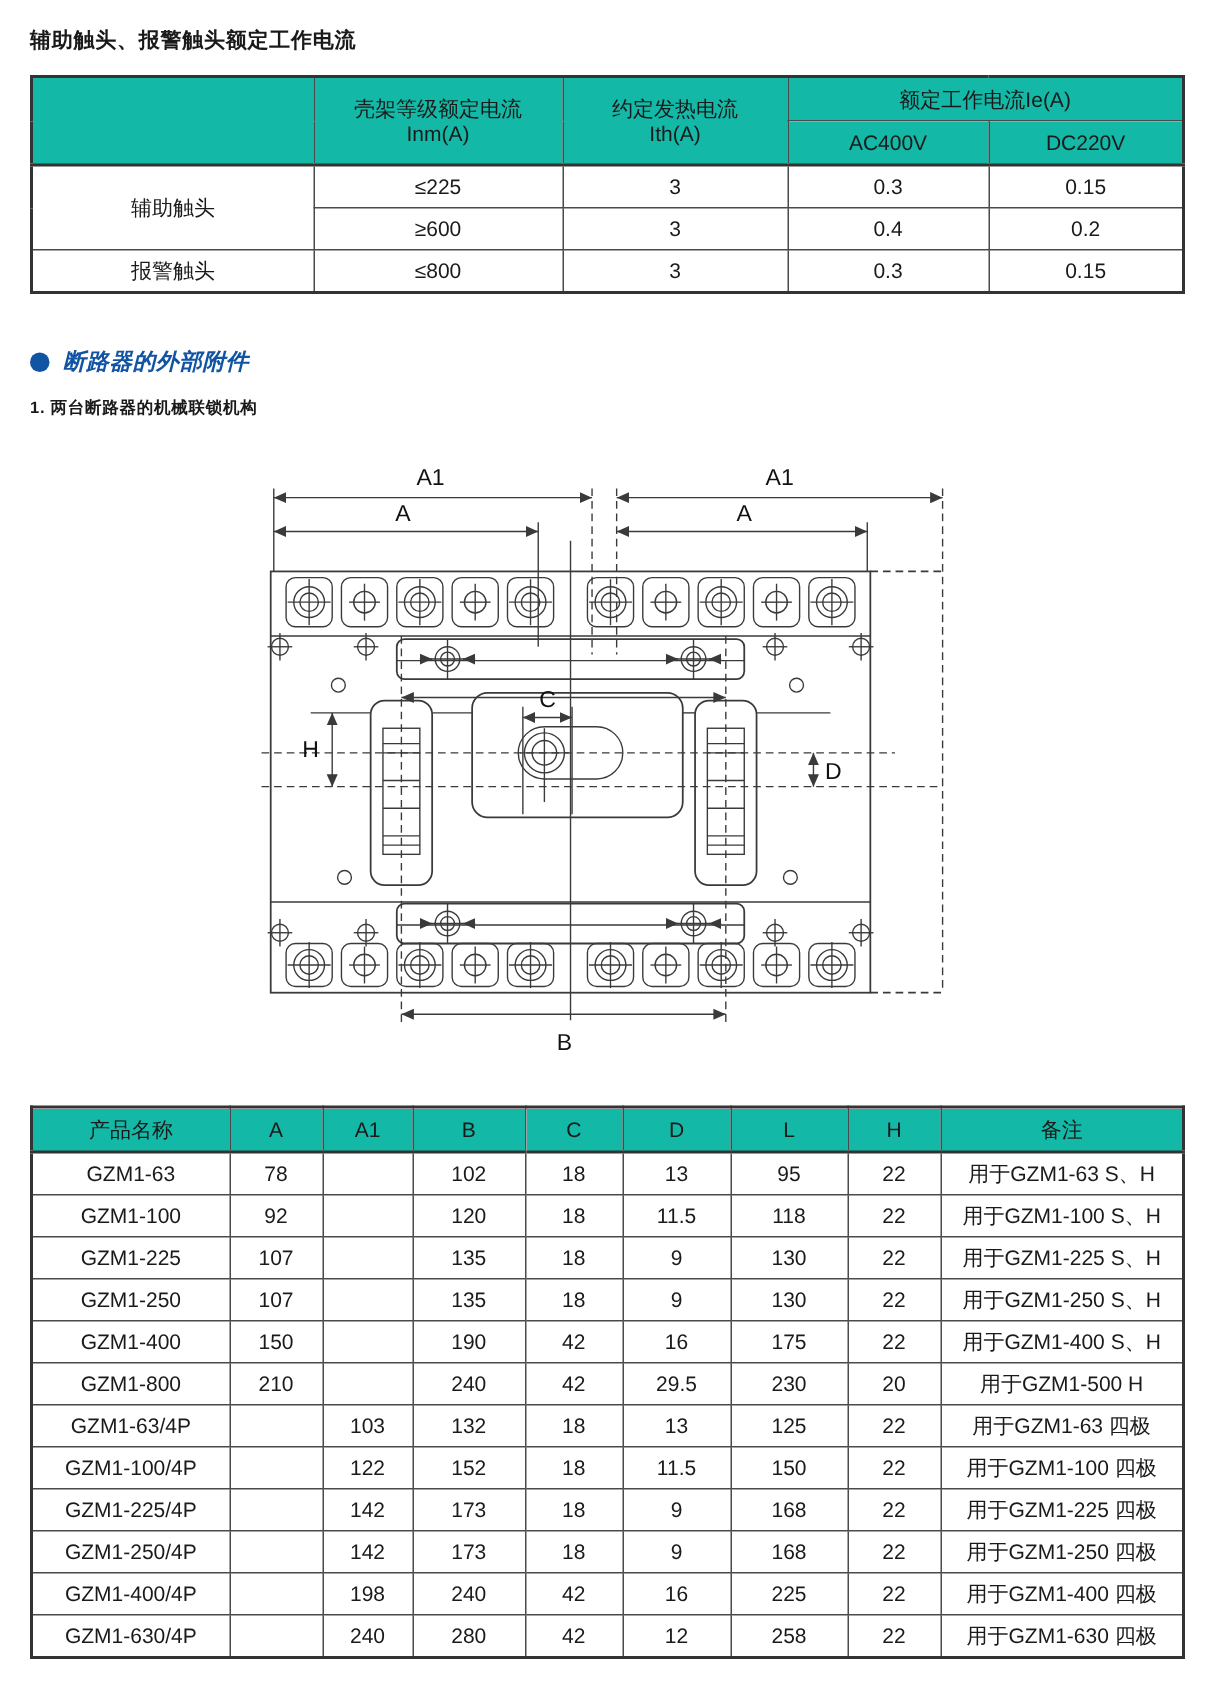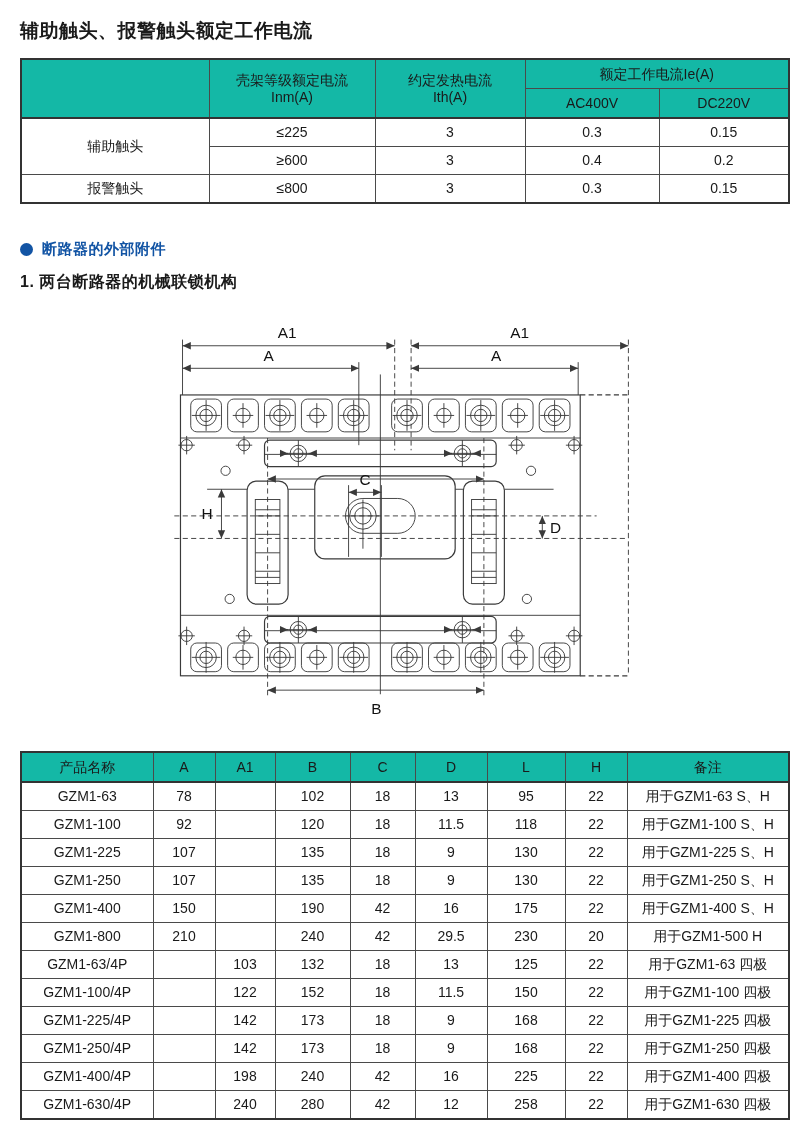--- a/index.html
+++ b/index.html
@@ -3,41 +3,41 @@
 <meta charset="utf-8">
 <style>
   html,body { margin:0; padding:0; background:#ffffff; }
   body {
     width:806px; height:1130px; overflow:hidden;
     font-family:"Liberation Sans","DejaVu Sans",sans-serif;
     color:#1a1a1a;
   }
   .page { padding:14px 18px 0 20px; }
 
-  .doc-title { font-size:19px; font-weight:bold; margin:4px 0 14px 0; letter-spacing:0.5px; }
+  .doc-title { font-size:14px; font-weight:bold; margin:4px 0 14px 0; letter-spacing:0.5px; }
 
   table { border-collapse:collapse; table-layout:fixed; width:768px; }
   .tbl { border:2px solid #333; }
   .tbl th, .tbl td {
     border:1px solid #4a4a4a;
     font-size:14px; font-weight:normal;
     text-align:center; vertical-align:middle;
     padding:0; line-height:1.15;
     overflow:hidden; white-space:nowrap;
   }
   .tbl thead th { background:#14b8a6; height:28px; }
   .tbl tbody td { height:27px; }
   th.deep { border-bottom:2px solid #333; }
   .tbl2 thead th { border-bottom:2px solid #333; }
 
-  .section-header { display:flex; align-items:center; gap:9px; margin-top:36px; }
+  .section-header { display:flex; align-items:center; gap:9px; margin-top:36px;font-style:italic; }
   .section-dot { width:13px; height:13px; border-radius:50%; background:#1254a4; flex:0 0 auto; }
   .section-title { color:#1254a4; font-size:15px; font-weight:bold; letter-spacing:0.5px; }
 
-  .subsection-title { margin-top:13px; font-size:16px; font-weight:bold; letter-spacing:0.5px; }
+  .subsection-title { margin-top:13px; font-size:11px; font-weight:bold; letter-spacing:0.5px; }
 
   .diagram-wrap { margin:22px 0 0 146px; width:484px; }
   .dg { display:block; }
   .dg .s  { stroke:#3a3a3a; stroke-width:1.15; fill:none; }
   .dg .t  { stroke:#3a3a3a; stroke-width:0.9;  fill:none; }
   .dg .d  { stroke-dasharray:5 3.2; }
   .dg .dim{ stroke:#3a3a3a; stroke-width:0.9; fill:none;
             marker-start:url(#arr); marker-end:url(#arr); }
   .dg text{ font-size:15px; fill:#111; stroke:none; text-anchor:middle;
             font-family:"Liberation Sans","DejaVu Sans",sans-serif; }

